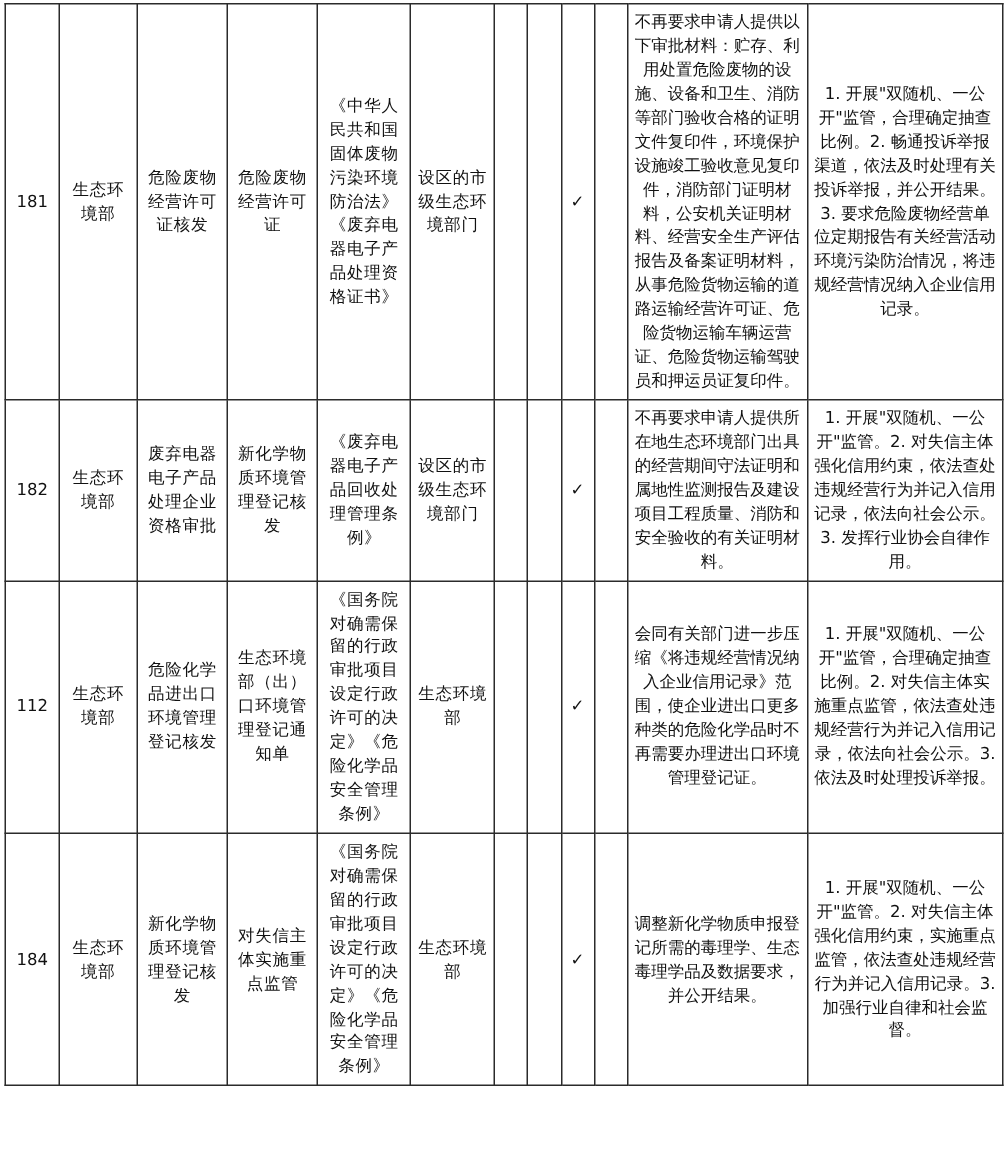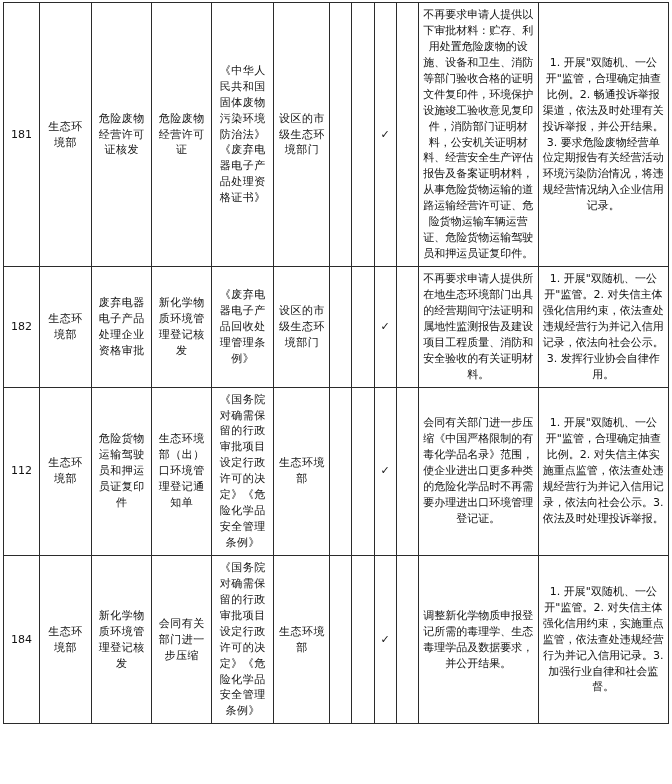--- a/index.html
+++ b/index.html
@@ -115,36 +115,36 @@
         <td class="check"></td>
         <td class="check"></td>
         <td class="check">✓</td>
         <td class="check"></td>
         <td class="text-left">不再要求申请人提供所在地生态环境部门出具的经营期间守法证明和属地性监测报告及建设项目工程质量、消防和安全验收的有关证明材料。</td>
         <td class="text-left">1. 开展"双随机、一公开"监管。2. 对失信主体强化信用约束，依法查处违规经营行为并记入信用记录，依法向社会公示。3. 发挥行业协会自律作用。</td>
       </tr>
       <tr>
         <td class="num">112</td>
         <td class="narrow">生态环境部</td>
-        <td class="narrow">危险货物运输驾驶员和押运员证复印件</td>
+        <td class="narrow">危险化学品进出口环境管理登记核发</td>
         <td class="narrow">生态环境部（出）口环境管理登记通知单</td>
         <td class="narrow">《国务院对确需保留的行政审批项目设定行政许可的决定》《危险化学品安全管理条例》</td>
         <td class="narrow">生态环境部</td>
         <td class="check"></td>
         <td class="check"></td>
         <td class="check">✓</td>
         <td class="check"></td>
-        <td class="text-left">会同有关部门进一步压缩《中国严格限制的有毒化学品名录》范围，使企业进出口更多种类的危险化学品时不再需要办理进出口环境管理登记证。</td>
+        <td class="text-left">会同有关部门进一步压缩《将违规经营情况纳入企业信用记录》范围，使企业进出口更多种类的危险化学品时不再需要办理进出口环境管理登记证。</td>
         <td class="text-left">1. 开展"双随机、一公开"监管，合理确定抽查比例。2. 对失信主体实施重点监管，依法查处违规经营行为并记入信用记录，依法向社会公示。3. 依法及时处理投诉举报。</td>
       </tr>
       <tr>
         <td class="num">184</td>
         <td class="narrow">生态环境部</td>
         <td class="narrow">新化学物质环境管理登记核发</td>
-        <td class="narrow">会同有关部门进一步压缩</td>
+        <td class="narrow">对失信主体实施重点监管</td>
         <td class="narrow">《国务院对确需保留的行政审批项目设定行政许可的决定》《危险化学品安全管理条例》</td>
         <td class="narrow">生态环境部</td>
         <td class="check"></td>
         <td class="check"></td>
         <td class="check">✓</td>
         <td class="check"></td>
         <td class="text-left">调整新化学物质申报登记所需的毒理学、生态毒理学品及数据要求，并公开结果。</td>
         <td class="text-left">1. 开展"双随机、一公开"监管。2. 对失信主体强化信用约束，实施重点监管，依法查处违规经营行为并记入信用记录。3. 加强行业自律和社会监督。</td>
       </tr>
     </tbody>

